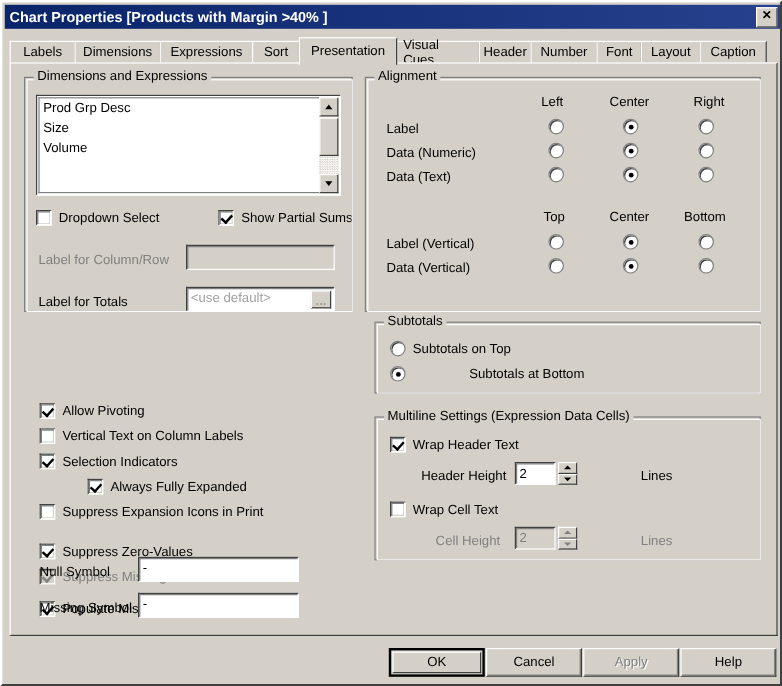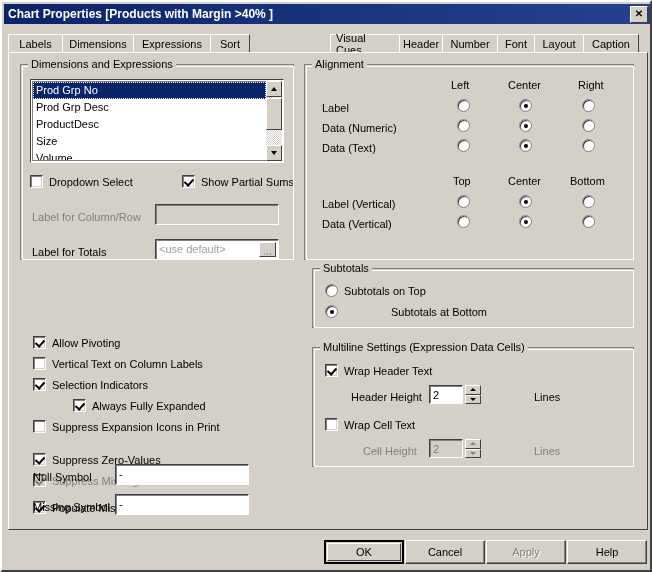--- a/index.html
+++ b/index.html
@@ -149,20 +149,23 @@
       </div>
       <div class="tab" style="left: 54px; width: 72px;">
         <span>Dimensions</span>
       </div>
       <div class="tab" style="left: 125px; width: 78px;">
         <span>Expressions</span>
       </div>
       <div class="tab" style="left: 202px; width: 40px;">
         <span>Sort</span>
       </div>
+      <div class="tab active" style="left: 241px; width: 82px;">
+        <span>Presentation</span>
+      </div>
       <div class="tab" style="left: 322px; width: 70px;">
         <span>Visual Cues</span>
       </div>
       <div class="tab" style="left: 391px; width: 44px;">
         <span>Header</span>
       </div>
       <div class="tab" style="left: 434px; width: 56px;">
         <span>Number</span>
       </div>
       <div class="tab" style="left: 489px; width: 38px;">
@@ -176,23 +179,21 @@
       </div>
     </div>
 
   <div class="tabpage">
 
     <div class="group" style="left:11px;top:11px;width:274px;height:196px;">
       <span class="group-title">Dimensions and Expressions</span>
 
       <div class="listbox" style="left:9px;top:14px;width:254px;height:84px;">
         <div class="listbox-inner" id="lb-items">
-            <div class="lb-item sel">Prod Grp No</div>
             <div class="lb-item">Prod Grp Desc</div>
-            <div class="lb-item">ProductDesc</div>
             <div class="lb-item">Size</div>
             <div class="lb-item">Volume</div>
           </div>
         <div class="sb">
           <div class="sb-btn up">
               <span class="arrow up"></span>
             </div>
           <div class="sb-thumb" style="top:17px;height:32px;"></div>
           <div class="sb-btn down">
               <span class="arrow dn"></span>

